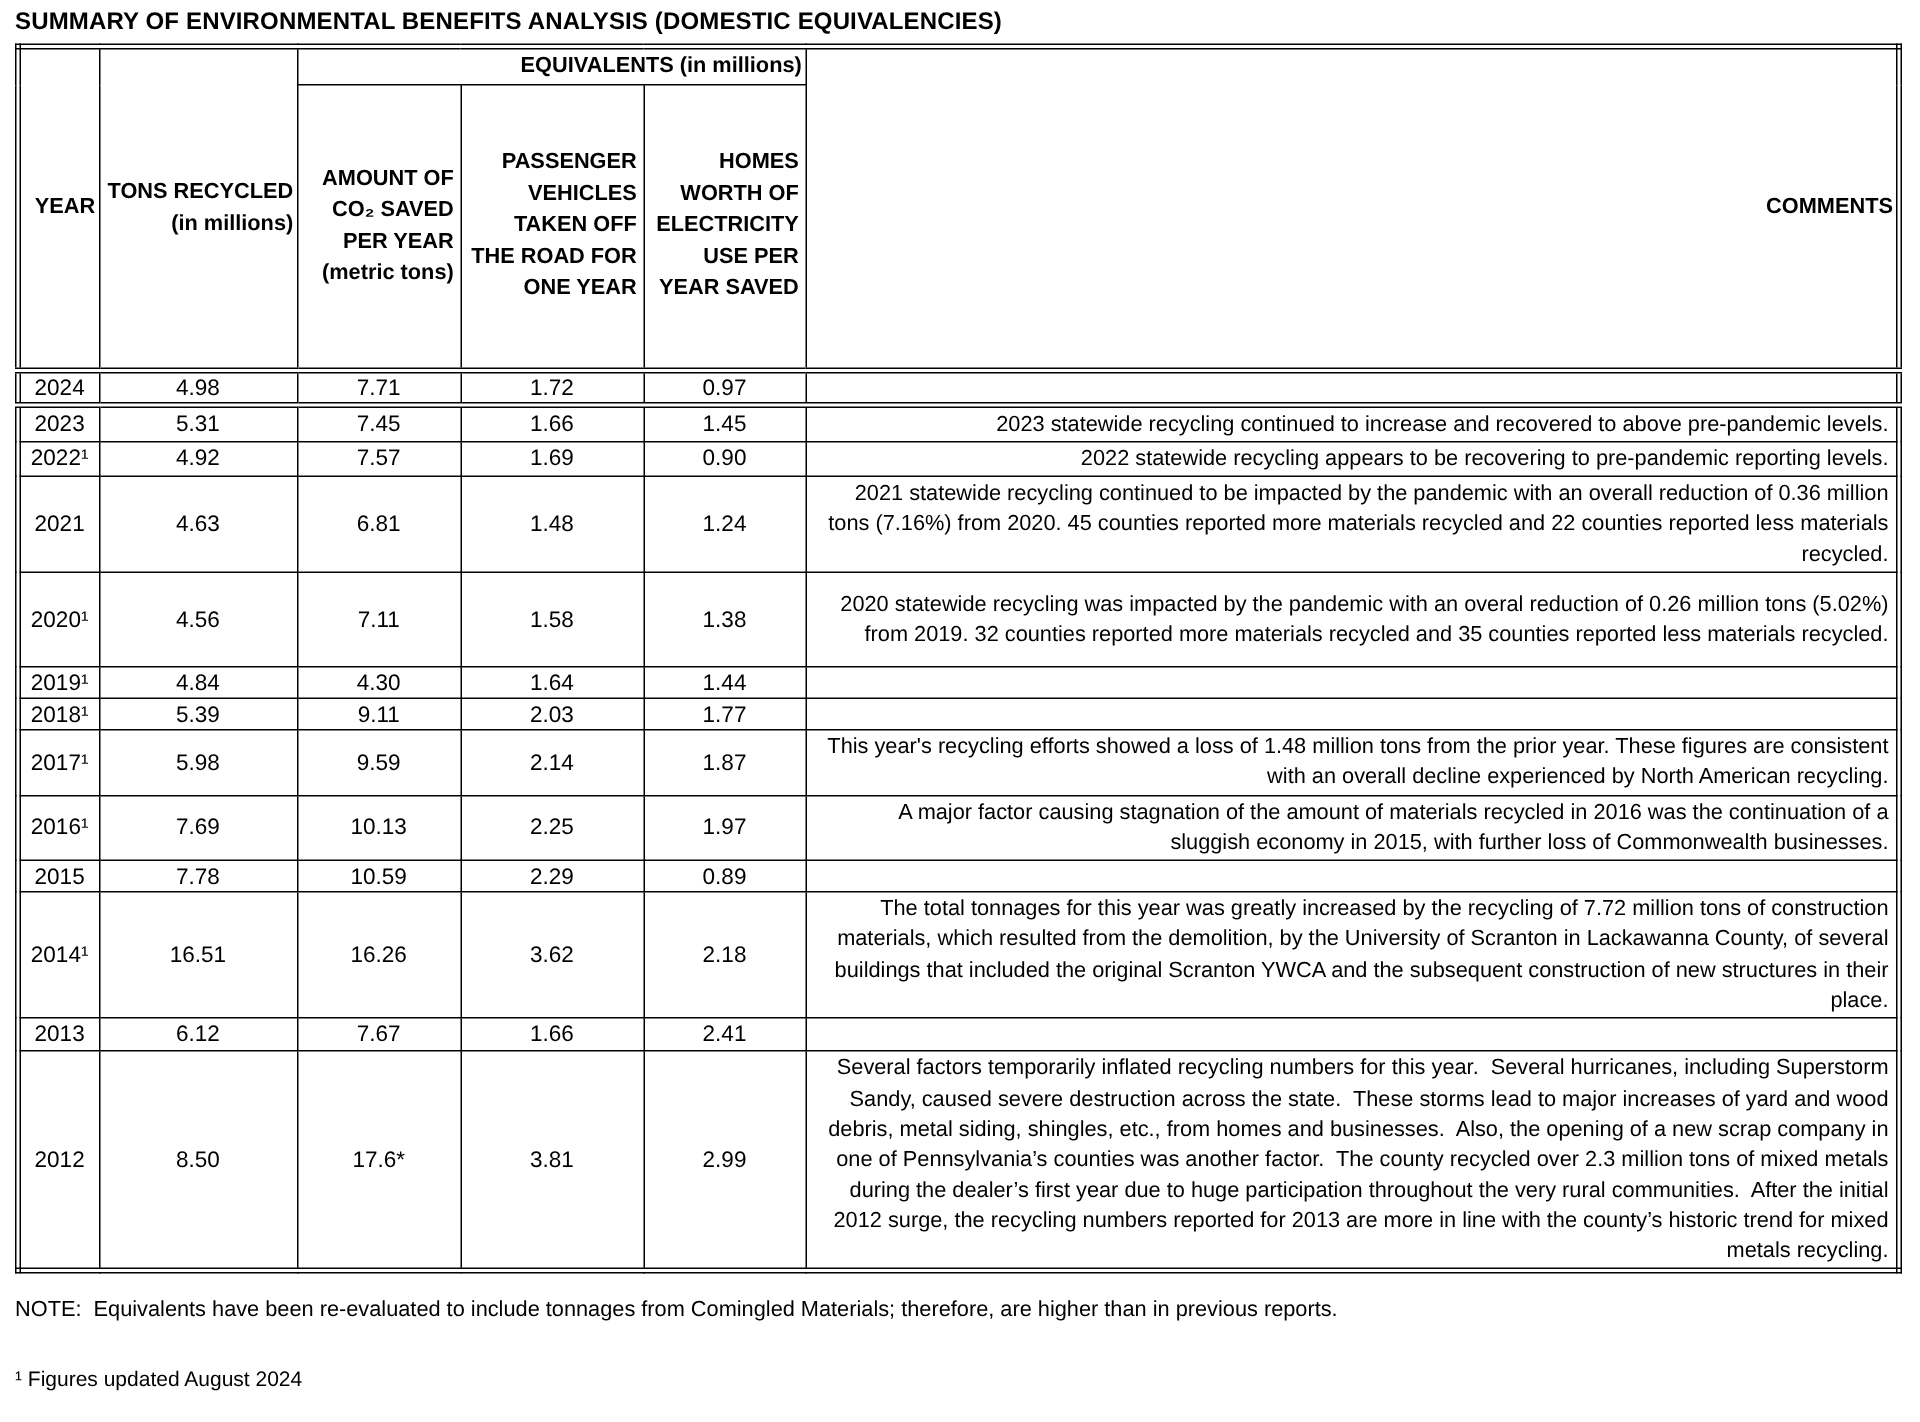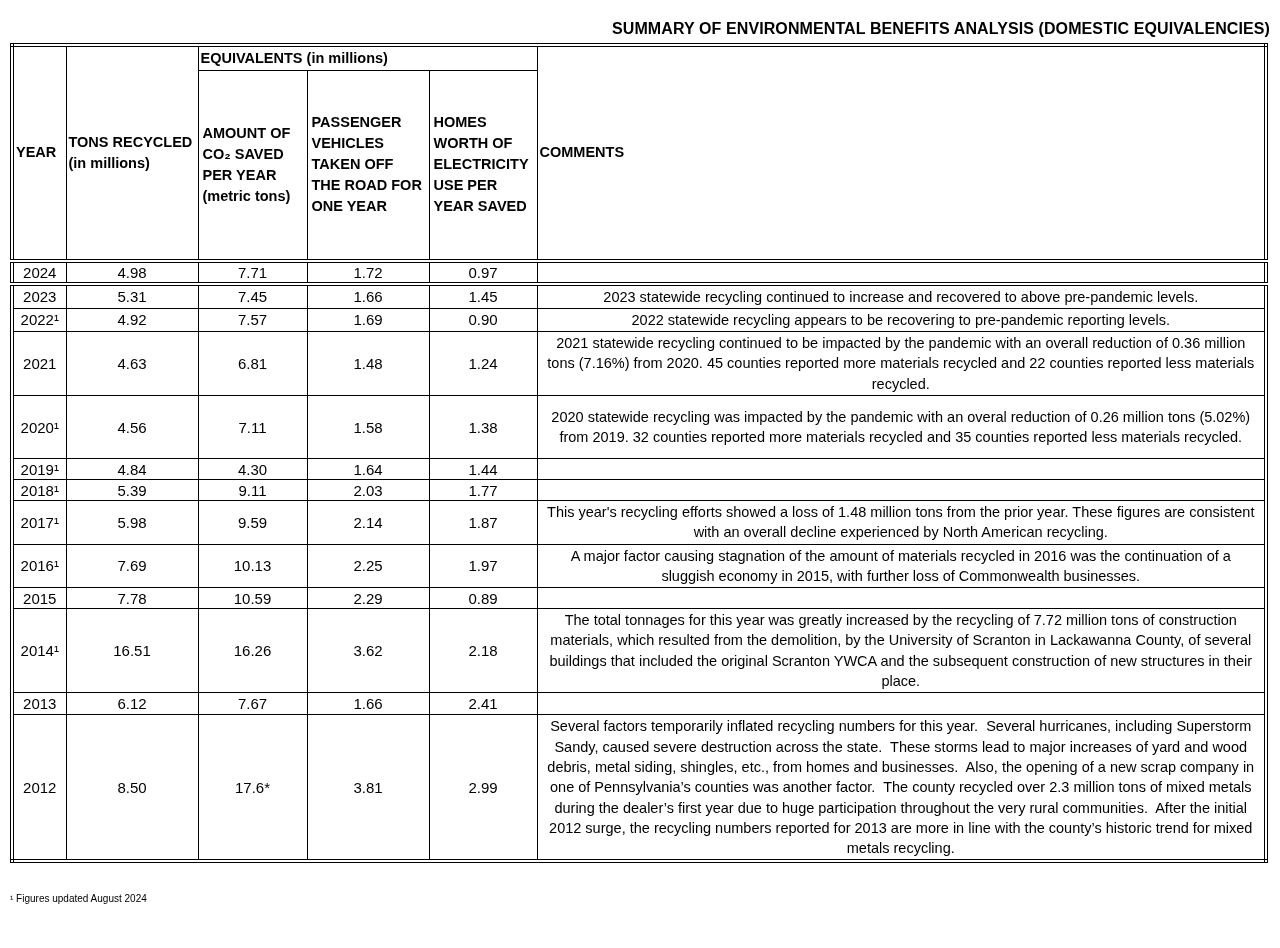--- a/index.html
+++ b/index.html
@@ -9,74 +9,74 @@
     color: #000000;
     font-family: "Liberation Sans", sans-serif;
   }
   .page {
     width: 1280px;
     padding: 4px 10px 10px 10px;
   }
   .title {
     font-size: 16px;
     font-weight: bold;
-    text-align: right;
-    margin: 16px 0 5px 0;
+    text-align: left;
+    margin: 2px 0 5px 0;
     letter-spacing: 0.1px;
   }
   table.benefits-table {
     border-collapse: collapse;
     table-layout: fixed;
     width: 1258px;
     border: 4px double #000;
   }
   th, td {
     border: 1px solid #000;
     vertical-align: middle;
     padding: 1px 2px;
   }
   thead th {
     font-size: 14.5px;
     font-weight: bold;
-    text-align: left;
+    text-align: right;
     line-height: 1.45;
     background: #ffffff;
   }
   tr.equiv-row { height: 24px; }
   tr.sub-row { height: 190px; }
   th.equiv-header { border-bottom: 1px solid #000; }
   
   thead tr.sub-row th, thead th[rowspan] { border-bottom: 4px double #000; }
   
   tbody tr:first-child td { border-bottom: 4px double #000; }
   th.sub { padding: 2px 4px; }
   td.c-year, td.c-num {
     font-size: 15px;
     text-align: center;
   }
   td.c-comment {
     font-size: 14.5px;
-    text-align: center;
+    text-align: right;
     line-height: 1.4;
     padding: 1px 5px;
     white-space: pre-wrap;
   }
   tbody tr { height: 21px; }
   tr.rh-22 { height: 22px; margin-top: 16px; }
   tr.rh-43 { height: 43px; }
   tr.rh-63 { height: 63px; }
   tr.rh-78 { height: 78px; }
   tr.rh-141 { height: 141px; }
   .note {
     font-size: 14.5px;
     margin: 16px 0 0 0;
     white-space: pre-wrap;
   }
   .footnote {
-    font-size: 10px;
+    font-size: 14px;
     margin: 6px 0 0 0;
     white-space: pre-wrap;
   }
   .fn1 { margin-top: 30px; }
 </style>
 </head>
 <body>
 
 <div class="page">
   <div class="title">SUMMARY OF ENVIRONMENTAL BENEFITS ANALYSIS (DOMESTIC EQUIVALENCIES)</div>
@@ -204,14 +204,15 @@
         <td class="c-year">2012</td>
         <td class="c-num">8.50</td>
         <td class="c-num">17.6*</td>
         <td class="c-num">3.81</td>
         <td class="c-num">2.99</td>
         <td class="c-comment">Several factors temporarily inflated recycling numbers for this year.  Several hurricanes, including Superstorm Sandy, caused severe destruction across the state.  These storms lead to major increases of yard and wood debris, metal siding, shingles, etc., from homes and businesses.  Also, the opening of a new scrap company in one of Pennsylvania’s counties was another factor.  The county recycled over 2.3 million tons of mixed metals during the dealer’s first year due to huge participation throughout the very rural communities.  After the initial 2012 surge, the recycling numbers reported for 2013 are more in line with the county’s historic trend for mixed metals recycling.</td>
       </tr>
     </tbody>
   </table>
 
+  <p class="note">NOTE:  Equivalents have been re-evaluated to include tonnages from Comingled Materials; therefore, are higher than in previous reports.</p>
   <p class="footnote fn1">¹ Figures updated August 2024</p>
 </div>
 
 </body></html>

